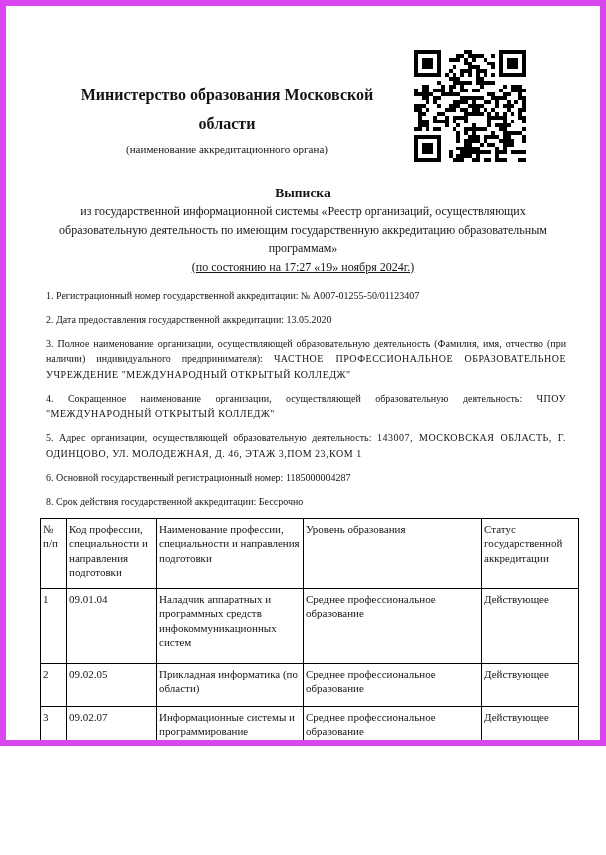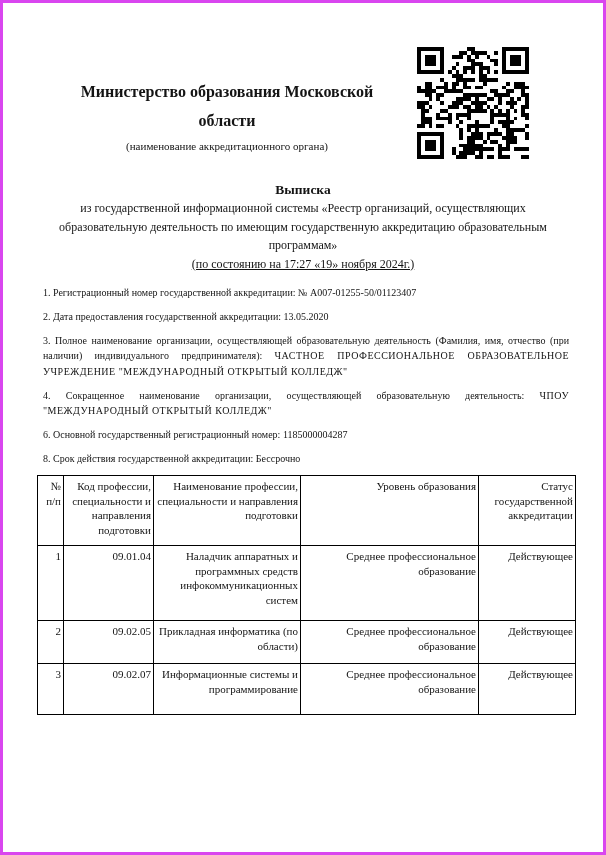--- a/index.html
+++ b/index.html
@@ -1,21 +1,21 @@
 <!DOCTYPE html>
 <html lang="ru"><head>
 <meta charset="utf-8">
 <style>
   html,body{margin:0;padding:0;background:#ffffff;}
   .page{
     position:relative;
-    width:606px;height:855px;
+    width:606px;height:746px;
     box-sizing:border-box;
     background:#ffffff;
-    border:3px solid #d946ef;
+    border:6px solid #d946ef;
     font-family:"Liberation Serif","DejaVu Serif",serif;
     color:#141414;
     overflow:hidden;
   }
   
   .letterhead{
     display:flex;align-items:flex-start;
     padding:44px 74px 0 40px;
   }
   .authority{flex:1;text-align:center;padding-top:30px;}
@@ -41,21 +41,21 @@
   .field-note{margin-bottom:5px;}
   
   table.acc{
     margin:3px 0 0 34px;
     border-collapse:collapse;table-layout:fixed;
     width:538px;
     font-size:11px;line-height:14.5px;
   }
   table.acc td,table.acc th{
     border:1px solid #000;
-    vertical-align:top;text-align:right;
+    vertical-align:top;text-align:left;
     padding:3px 2px 5px;
     font-weight:normal;
     overflow:hidden;
   }
   table.acc th{padding-bottom:8px;}
   .col-num{width:26px;}
   .col-code{width:90px;}
   .col-name{width:147px;}
   .col-level{width:178px;}
   .col-status{width:97px;}
@@ -487,20 +487,21 @@
     <div class="doc-heading">Выписка</div>
     <div class="doc-description">из государственной информационной системы «Реестр организаций, осуществляющих образовательную деятельность по имеющим государственную аккредитацию образовательным программам»</div>
     <div class="doc-asof">(по состоянию на 17:27 «19» ноября 2024г.)</div>
   </div>
 
   <div class="fields">
     <p class="field"><span>1.</span> <span>Регистрационный номер государственной аккредитации:</span> <span>№ А007-01255-50/01123407</span></p>
     <p class="field"><span>2.</span> <span>Дата предоставления государственной аккредитации:</span> <span>13.05.2020</span></p>
     <p class="field"><span>3.</span> <span>Полное наименование организации, осуществляющей образовательную деятельность (Фамилия, имя, отчество (при наличии) индивидуального предпринимателя):</span> <span class="val-caps">ЧАСТНОЕ ПРОФЕССИОНАЛЬНОЕ ОБРАЗОВАТЕЛЬНОЕ УЧРЕЖДЕНИЕ "МЕЖДУНАРОДНЫЙ ОТКРЫТЫЙ КОЛЛЕДЖ"</span></p>
     <p class="field"><span>4.</span> <span>Сокращенное наименование организации, осуществляющей образовательную деятельность:</span> <span class="val-caps">ЧПОУ "МЕЖДУНАРОДНЫЙ ОТКРЫТЫЙ КОЛЛЕДЖ"</span></p>
+    <p class="field"><span>5.</span> <span>Адрес организации, осуществляющей образовательную деятельность:</span> <span class="val-caps">143007, МОСКОВСКАЯ ОБЛАСТЬ, Г. ОДИНЦОВО, УЛ. МОЛОДЕЖНАЯ, Д. 46, ЭТАЖ 3,ПОМ 23,КОМ 1</span></p>
     <p class="field"><span>6.</span> <span>Основной государственный регистрационный номер:</span> <span>1185000004287</span></p>
     <p class="field"><span>8.</span> <span>Срок действия государственной аккредитации:</span> <span>Бессрочно</span></p>
   </div>
 
   <table class="acc">
     <colgroup>
       <col class="col-num">
         <col class="col-code">
         <col class="col-name">
         <col class="col-level">

